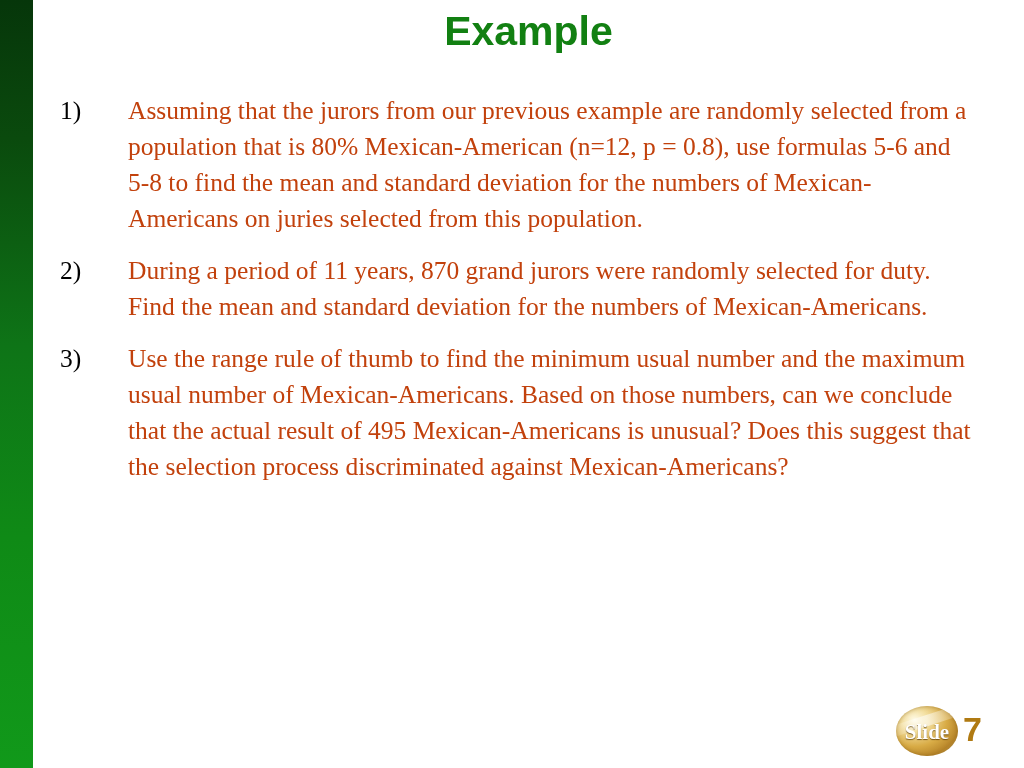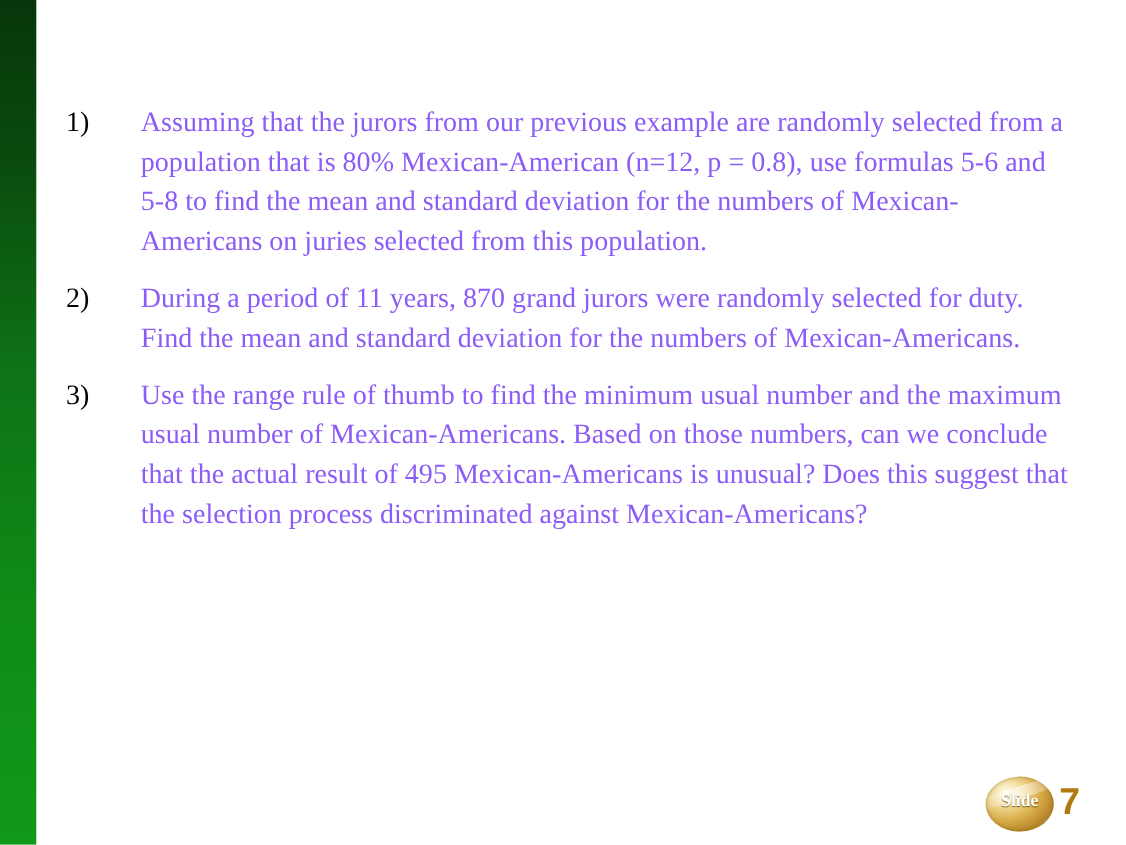--- a/index.html
+++ b/index.html
@@ -56,21 +56,21 @@
     flex: 0 0 auto;
     width: 68px;
     font-size: 25.5px;
     line-height: 36px;
     color: #000000;
   }
   .text {
     flex: 1 1 auto;
     font-size: 25.5px;
     line-height: 36px;
-    color: #8b5cf6;
+    color: #c2410c;
     text-align: left;
   }
   .slide-badge {
     position: absolute;
     left: 896px;
     top: 706px;
     width: 62px;
     height: 50px;
   }
   .badge-ellipse {
@@ -95,21 +95,21 @@
     transform: rotate(-18deg);
   }
   .badge-label {
     position: absolute;
     left: 0;
     top: 14px;
     width: 62px;
     text-align: center;
     font-family: "Liberation Serif", serif;
     font-weight: bold;
-    font-size: 16px;
+    font-size: 21px;
     color: #ffffff;
     text-shadow: 0 1px 1px rgba(90,60,5,0.8);
     z-index: 2;
   }
   .slide-number {
     position: absolute;
     left: 963px;
     top: 710px;
     font-family: "Liberation Sans", sans-serif;
     font-weight: bold;
@@ -117,20 +117,21 @@
     color: #b07a12;
   }
 </style>
 </head>
 <body>
 
 <div class="slide">
 
   <div class="left-bar"></div>
 
+  <div class="title">Example</div>
 
   <div class="content">
 
     <div class="item">
       <div class="marker">1)</div>
       <div class="text">Assuming that the jurors from our previous example are randomly selected from a population that is 80% Mexican-American (n=12, p = 0.8), use formulas 5-6 and 5-8 to find the mean and standard deviation for the numbers of Mexican-Americans on juries selected from this population.</div>
     </div>
 
     <div class="item">
       <div class="marker">2)</div>

